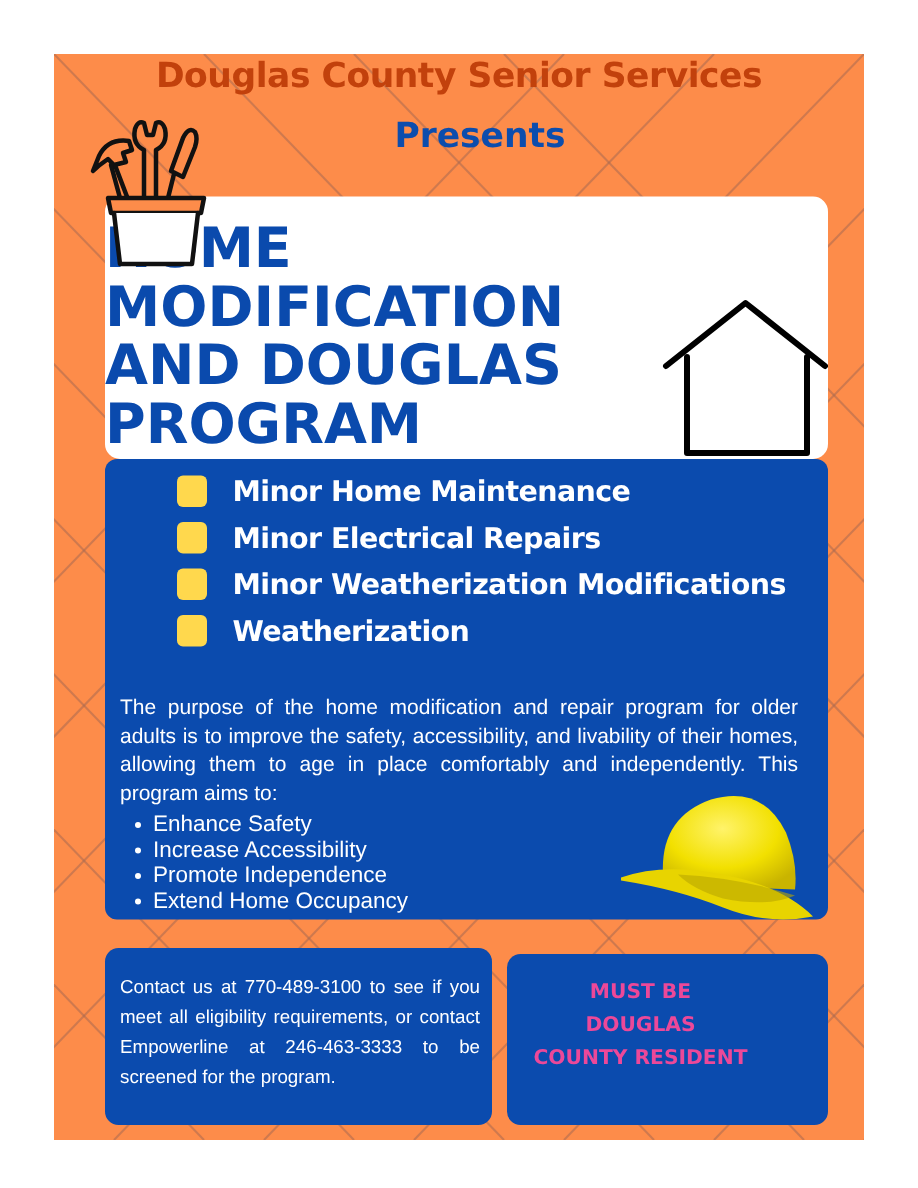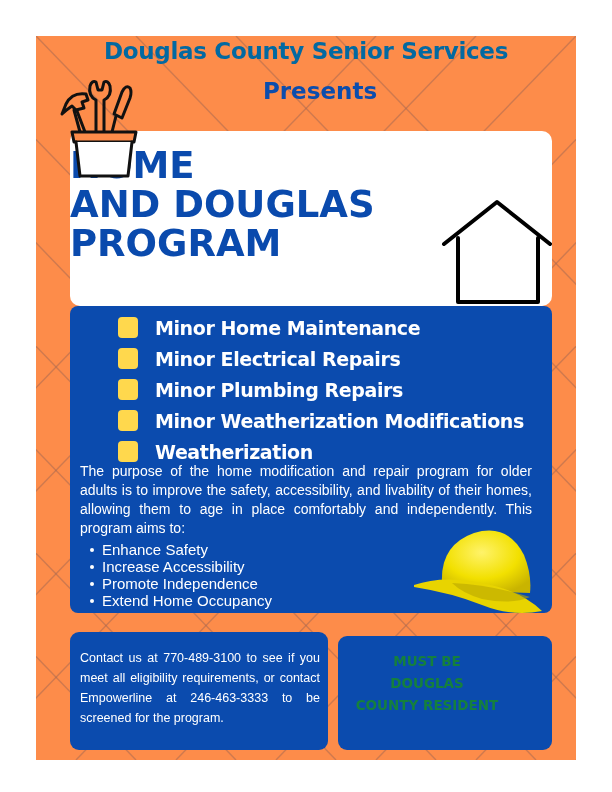--- a/index.html
+++ b/index.html
@@ -1,38 +1,38 @@
 <!DOCTYPE html>
 <html><head>
 <meta charset="utf-8">
 <style>
   html,body{margin:0;padding:0;background:#ffffff;}
   body{width:612px;height:792px;position:relative;overflow:hidden;font-family:"Liberation Sans",sans-serif;}
   .poster{position:absolute;left:36px;top:36px;width:540px;height:724px;background:#fd8c4a;overflow:hidden;}
   .grid{position:absolute;left:0;top:0;width:540px;height:724px;}
-  .title1{position:absolute;left:0;width:612px;top:38px;text-align:center;color:#0369a1;font-weight:bold;font-size:23px;font-family:"DejaVu Sans",sans-serif;letter-spacing:-0.3px;}
+  .title1{position:absolute;left:0;width:612px;top:38px;text-align:center;color:#c2410c;font-weight:bold;font-size:23px;font-family:"DejaVu Sans",sans-serif;letter-spacing:-0.3px;}
   .title2{position:absolute;left:0;width:612px;top:78px;text-align:center;color:#0c4dad;font-weight:bold;font-size:23px;font-family:"DejaVu Sans",sans-serif;padding-left:28px;box-sizing:border-box;}
   .card{position:absolute;left:70px;top:131px;width:482px;height:175px;background:#ffffff;border-radius:10px;}
   .headline{position:absolute;left:70px;top:146px;width:440px;text-align:left;color:#0a4aad;font-weight:bold;font-family:"DejaVu Sans",sans-serif;font-size:37px;line-height:39px;letter-spacing:0px;}
   .tools{position:absolute;left:52px;top:70px;width:90px;height:110px;}
   .house{position:absolute;left:440px;top:198px;width:112px;height:110px;}
   .bluebox{position:absolute;left:70px;top:306px;width:482px;height:307px;background:#0b4bae;border-radius:8px;}
   .services{position:absolute;left:118px;top:312px;text-align:right;}
   .svc{display:flex;align-items:center;height:31px;}
   .bullet{width:20px;height:21px;background:#ffd84d;border-radius:4px;margin-right:17px;}
   .svc-label{color:#ffffff;font-weight:bold;font-size:19px;font-family:"DejaVu Sans",sans-serif;letter-spacing:-0.4px;}
   .purpose{position:absolute;left:80px;top:462px;width:452px;color:#ffffff;font-size:14px;line-height:19px;text-align:justify;font-family:"Liberation Sans",sans-serif;}
   .aims{position:absolute;left:88px;top:541px;margin:0;padding:0;list-style:none;color:#ffffff;font-size:15px;line-height:17px;}
   .aims li{position:relative;padding-left:14px;}
   .aims li:before{content:"";position:absolute;left:2px;top:7px;width:4px;height:4px;border-radius:50%;background:#fff;}
   .helmet{position:absolute;left:412px;top:525px;width:132px;height:90px;}
   .contact{position:absolute;left:70px;top:632px;width:258px;height:118px;background:#0b4bae;border-radius:9px;}
   .contact-text{position:absolute;left:80px;top:648px;width:240px;color:#ffffff;font-size:12.5px;line-height:20px;text-align:justify;}
   .resident{position:absolute;left:338px;top:636px;width:214px;height:114px;background:#0b4bae;border-radius:9px;}
-  .resident-text{position:absolute;left:338px;top:650px;width:178px;text-align:center;color:#15803d;font-weight:bold;font-size:13.5px;line-height:22px;font-family:"DejaVu Sans",sans-serif;}
+  .resident-text{position:absolute;left:338px;top:650px;width:178px;text-align:center;color:#ec4899;font-weight:bold;font-size:13.5px;line-height:22px;font-family:"DejaVu Sans",sans-serif;}
 </style>
 </head>
 <body>
 
 <div class="poster">
   <svg class="grid" viewBox="0 0 540 724" xmlns="http://www.w3.org/2000/svg">
     <g stroke="#a86a52" stroke-opacity="0.55" stroke-width="1.4" fill="none">
       <line x1="-200" y1="0" x2="500" y2="724"></line>
       <line x1="-100" y1="0" x2="600" y2="724"></line>
       <line x1="0" y1="0" x2="700" y2="724"></line>
@@ -56,20 +56,21 @@
     </g>
   </svg>
 </div>
 
 <div class="title1">Douglas County Senior Services</div>
 <div class="title2">Presents</div>
 
 <div class="card"></div>
 <div class="headline">
   <div>HOME</div>
+  <div>MODIFICATION</div>
   <div>AND DOUGLAS</div>
   <div>PROGRAM</div>
 </div>
 
 <svg class="tools" viewBox="0 0 90 110" xmlns="http://www.w3.org/2000/svg">
   <g stroke="#111" stroke-width="3" fill="none" stroke-linejoin="round" stroke-linecap="round">
 
     <path d="M28 62 L22 40 M14 34 Q20 22 34 24 L36 30 L30 32 L32 38 L24 40 L20 36 Q14 40 10 44 Z"></path>
     <path d="M25 41 L33 62"></path>
 
@@ -91,24 +92,20 @@
 
 <div class="bluebox"></div>
 <div class="services">
   <div class="svc">
       <span class="bullet"></span>
       <span class="svc-label">Minor Home Maintenance</span>
     </div>
   <div class="svc">
       <span class="bullet"></span>
       <span class="svc-label">Minor Electrical Repairs</span>
-    </div>
-  <div class="svc">
-      <span class="bullet"></span>
-      <span class="svc-label">Minor Plumbing Repairs</span>
     </div>
   <div class="svc">
       <span class="bullet"></span>
       <span class="svc-label">Minor Weatherization Modifications</span>
     </div>
   <div class="svc">
       <span class="bullet"></span>
       <span class="svc-label">Weatherization</span>
     </div>
 </div>

